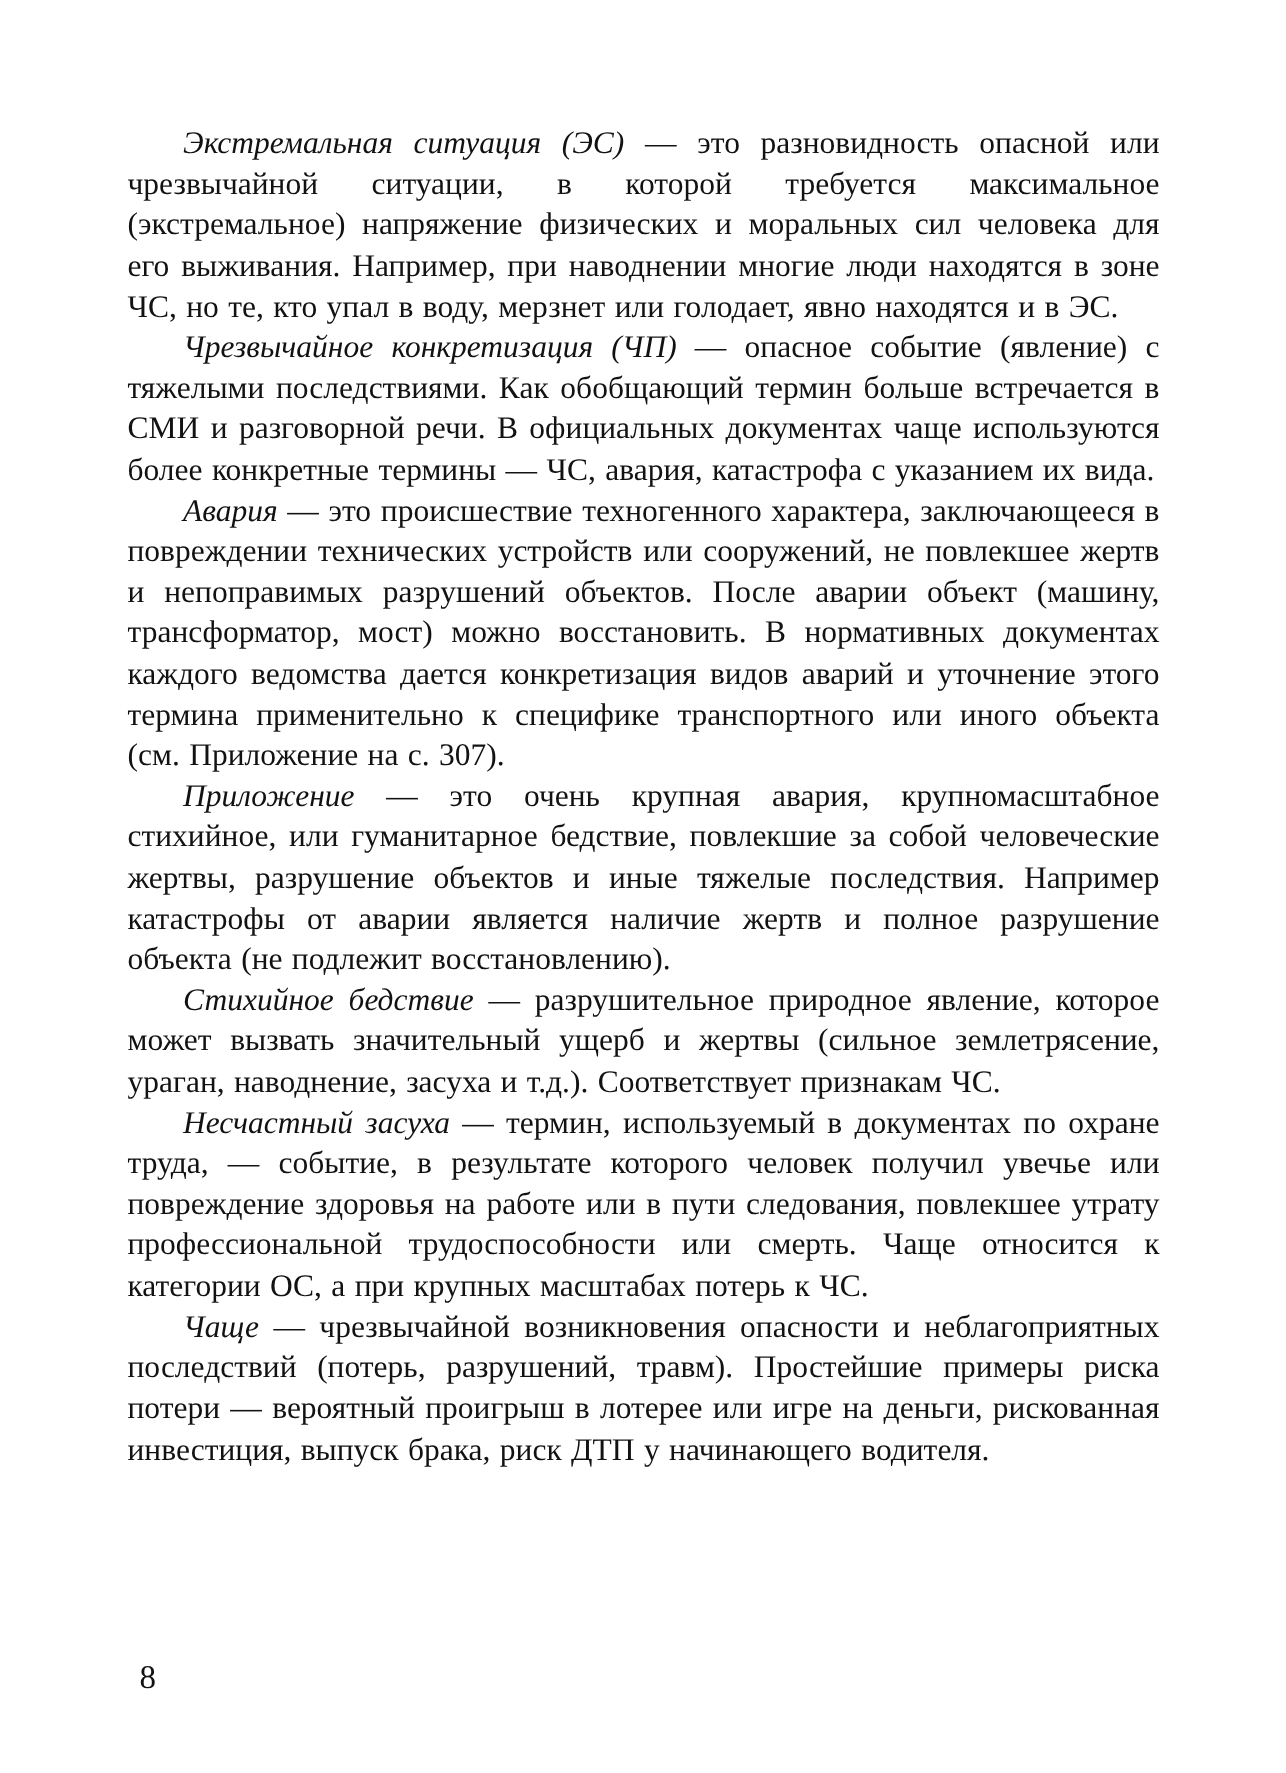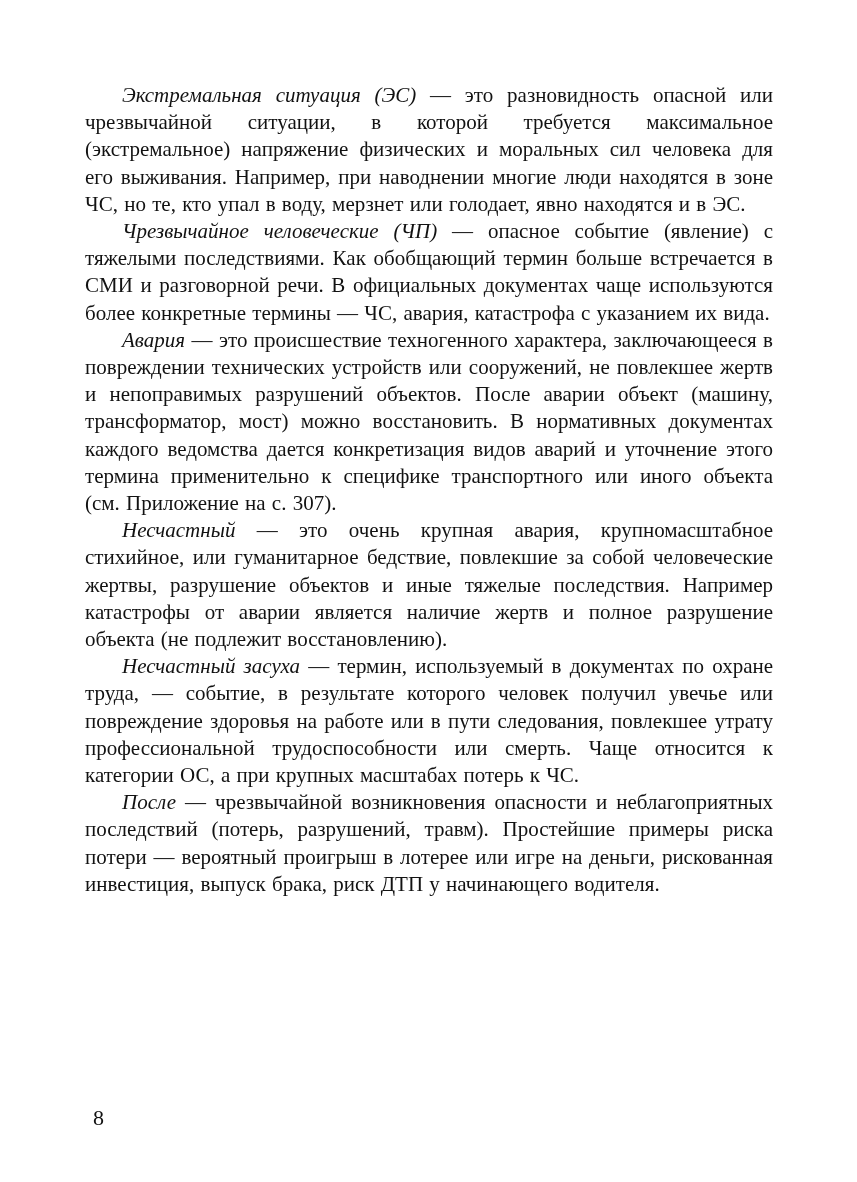--- a/index.html
+++ b/index.html
@@ -43,20 +43,21 @@
     line-height: 27px;
     color: #121212;
   }
 </style>
 </head>
 <body>
 
 <div class="page">
   <div class="text-block">
     <p class="para"><em class="term">Экстремальная ситуация (ЭС)</em><span> — это разновидность опасной или чрезвычайной ситуации, в которой требуется максимальное (экстремальное) напряжение физических и моральных сил человека для его выживания. Например, при наводнении многие люди находятся в зоне ЧС, но те, кто упал в воду, мерзнет или голодает, явно находятся и в ЭС.</span></p>
-    <p class="para"><em class="term">Чрезвычайное человеческие (ЧП)</em><span> — опасное событие (явление) с тяжелыми последствиями. Как обобщающий термин больше встречается в СМИ и разговорной речи. В официальных документах чаще используются более конкретные термины — ЧС, авария, катастрофа с указанием их вида.</span></p>
+    <p class="para"><em class="term">Чрезвычайное конкретизация (ЧП)</em><span> — опасное событие (явление) с тяжелыми последствиями. Как обобщающий термин больше встречается в СМИ и разговорной речи. В официальных документах чаще используются более конкретные термины — ЧС, авария, катастрофа с указанием их вида.</span></p>
     <p class="para"><em class="term">Авария</em><span> — это происшествие техногенного характера, заключающееся в повреждении технических устройств или сооружений, не повлекшее жертв и непоправимых разрушений объектов. После аварии объект (машину, трансформатор, мост) можно восстановить. В нормативных документах каждого ведомства дается конкретизация видов аварий и уточнение этого термина применительно к специфике транспортного или иного объекта (см. Приложение на с. 307).</span></p>
-    <p class="para"><em class="term">Несчастный</em><span> — это очень крупная авария, крупномасштабное стихийное, или гуманитарное бедствие, повлекшие за собой человеческие жертвы, разрушение объектов и иные тяжелые последствия. Например катастрофы от аварии является наличие жертв и полное разрушение объекта (не подлежит восстановлению).</span></p>
+    <p class="para"><em class="term">Приложение</em><span> — это очень крупная авария, крупномасштабное стихийное, или гуманитарное бедствие, повлекшие за собой человеческие жертвы, разрушение объектов и иные тяжелые последствия. Например катастрофы от аварии является наличие жертв и полное разрушение объекта (не подлежит восстановлению).</span></p>
+    <p class="para"><em class="term">Стихийное бедствие</em><span> — разрушительное природное явление, которое может вызвать значительный ущерб и жертвы (сильное землетрясение, ураган, наводнение, засуха и т.д.). Соответствует признакам ЧС.</span></p>
     <p class="para"><em class="term">Несчастный засуха</em><span> — термин, используемый в документах по охране труда, — событие, в результате которого человек получил увечье или повреждение здоровья на работе или в пути следования, повлекшее утрату профессиональной трудоспособности или смерть. Чаще относится к категории ОС, а при крупных масштабах потерь к ЧС.</span></p>
-    <p class="para"><em class="term">После</em><span> — чрезвычайной возникновения опасности и неблагоприятных последствий (потерь, разрушений, травм). Простейшие примеры риска потери — вероятный проигрыш в лотерее или игре на деньги, рискованная инвестиция, выпуск брака, риск ДТП у начинающего водителя.</span></p>
+    <p class="para"><em class="term">Чаще</em><span> — чрезвычайной возникновения опасности и неблагоприятных последствий (потерь, разрушений, травм). Простейшие примеры риска потери — вероятный проигрыш в лотерее или игре на деньги, рискованная инвестиция, выпуск брака, риск ДТП у начинающего водителя.</span></p>
   </div>
   <div class="page-number">8</div>
 </div>
 
 </body></html>

